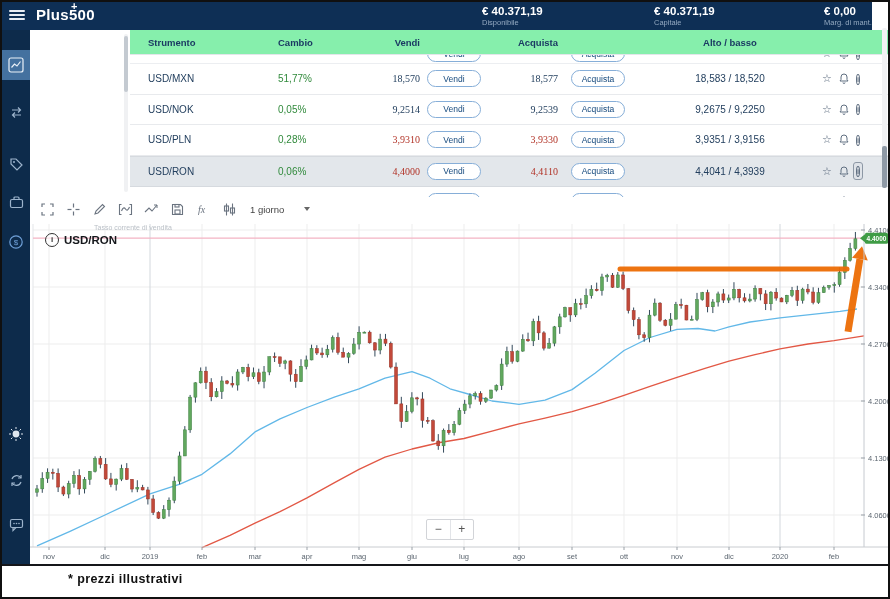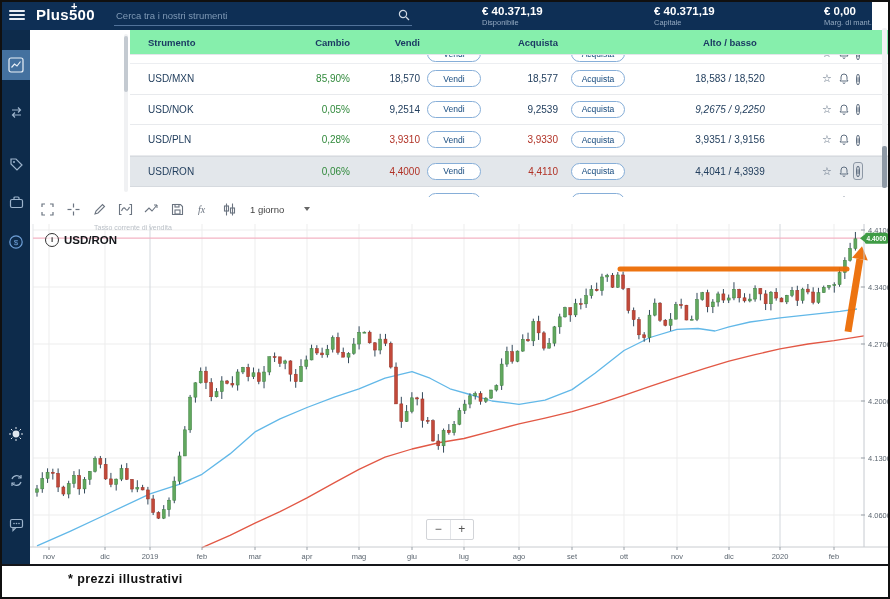--- a/index.html
+++ b/index.html
@@ -27,34 +27,34 @@
   .menu{position:absolute;left:28px;top:28px;width:100px;height:167px;background:#fff;overflow:hidden;border-right:1px solid #eef0f2;}
   .menu .sech{font-size:7.5px;color:#8a97a5;padding:7px 0 2px 10px;}
   .menu .mitem{font-size:9.8px;color:#223d5c;padding:5px 0 5px 10px;cursor:pointer;white-space:nowrap;}
   .menu-sb{position:absolute;left:122px;top:32px;width:4px;height:158px;background:#f0f1f3;border-radius:2px;}
   .menu-sb .th{position:absolute;left:0;top:2px;width:4px;height:56px;background:#c4cad1;border-radius:2px;}
   
   .table{position:absolute;left:128px;top:28px;right:0;height:167px;background:#86efac;overflow:hidden;}
   .thead{display:flex;height:24px;align-items:center;border-bottom:1px solid #e3e6ea;font-weight:bold;
          font-size:9.5px;color:#1b3a63;}
   .c-name{width:148px;box-sizing:border-box;padding-left:18px;}
-  .c-chg{width:72px;text-align:right;}
+  .c-chg{width:72px;text-align:left;}
   .c-sell{width:70px;text-align:right;}
   .c-sbtn{width:68px;display:flex;justify-content:center;}
   .c-buy{width:70px;text-align:right;}
   .c-bbtn{width:80px;display:flex;justify-content:center;}
   .c-hl{width:184px;text-align:center;}
   .c-ic{width:66px;display:flex;align-items:center;justify-content:flex-start;gap:7px;}
   .partial{height:8px;overflow:hidden;border-bottom:1px solid #eceef1;}
   .partial .inner{transform:translateY(-16px);}
   .trow{display:flex;height:29.5px;align-items:center;font-size:10px;color:#24405f;
         border-bottom:1px solid #e8eaed;cursor:pointer;background:#fff;}
   .trow.selected{background:#e3e7eb;border-top:1px solid #d6dadf;border-bottom:1px solid #d6dadf;}
   .trow .chg{color:#318a3c;}
-  .trow .pr{font-weight:normal;}
+  .trow .pr{font-weight:normal;font-family:Liberation Serif, serif;}
   .trow.redp .pr{color:#b13226;}
   .pill{font-size:8.5px;color:#15497d;background:#fff;border:1px solid #86aed8;border-radius:9px;
         padding:2.5px 0;width:52px;text-align:center;cursor:pointer;}
   .rowicons{color:#5f6e80;}
   .star{font-size:11px;line-height:1;cursor:pointer;}
   .bell{cursor:pointer;display:flex;}
   .info-c{width:11px;height:11px;border:1px solid #5f6e80;border-radius:50%;font-size:7.5px;line-height:11px;
           text-align:center;font-weight:bold;cursor:pointer;}
   .info-box{border:1px solid #8d98a5;border-radius:3px;padding:2px;background:#dfe3e8;margin-left:-3px;}
   .table-sb{position:absolute;right:1px;top:26px;width:5px;height:138px;background:#f1f2f4;border-radius:2px;}
@@ -86,27 +86,20 @@
   <div class="topbar">
     <div class="burger">
         <i></i>
         <i></i>
         <i></i>
       </div>
     <div class="logo">
       <span>Plus500</span>
       <span class="plus">+</span>
     </div>
-    <div class="search">
-      <input placeholder="Cerca tra i nostri strumenti" style="">
-      <svg width="12" height="12" viewBox="0 0 12 12">
-        <circle cx="5" cy="5" r="3.6" fill="none" stroke="#cfd8e3" stroke-width="1.2"></circle>
-        <line x1="8" y1="8" x2="11" y2="11" stroke="#cfd8e3" stroke-width="1.2"></line>
-      </svg>
-    </div>
     <div class="acct" style="left:480px">
       <div class="val">€ 40.371,19</div>
       <div class="lbl">Disponibile</div>
     </div>
     <div class="acct" style="left:652px">
       <div class="val">€ 40.371,19</div>
       <div class="lbl">Capitale</div>
     </div>
     <div class="acct" style="left:822px">
       <div class="val">€ 0,00</div>
@@ -215,21 +208,21 @@
                 </svg>
               </span>
               <span><span class="info-c">i</span></span>
             </div>
           </div>
         </div>
       </div>
     <div id="rows">
         <div class="trow">
           <div class="c-name">USD/MXN</div>
-          <div class="c-chg chg">85,90%</div>
+          <div class="c-chg chg">51,77%</div>
           <div class="c-sell pr">18,570</div>
           <div class="c-sbtn">
             <div class="pill">Vendi</div>
           </div>
           <div class="c-buy pr">18,577</div>
           <div class="c-bbtn">
             <div class="pill">Acquista</div>
           </div>
           <div class="c-hl" style="color: rgb(36, 64, 95);">18,583 / 18,520</div>
           <div class="c-ic rowicons">
@@ -247,21 +240,21 @@
           <div class="c-name">USD/NOK</div>
           <div class="c-chg chg">0,05%</div>
           <div class="c-sell pr">9,2514</div>
           <div class="c-sbtn">
             <div class="pill">Vendi</div>
           </div>
           <div class="c-buy pr">9,2539</div>
           <div class="c-bbtn">
             <div class="pill">Acquista</div>
           </div>
-          <div class="c-hl" style="color: rgb(36, 64, 95); font-style: italic;">9,2675 / 9,2250</div>
+          <div class="c-hl" style="color: rgb(36, 64, 95);">9,2675 / 9,2250</div>
           <div class="c-ic rowicons">
             <span class="star">☆</span>
             <span class="bell">
               <svg width="10" height="11" viewBox="0 0 10 11">
                 <path d="M5 1 a3 3 0 0 1 3 3 v2.5 l1 1.5 H1 l1-1.5 V4 a3 3 0 0 1 3-3 z" fill="none" stroke="#5f6e80" stroke-width="1"></path>
                 <path d="M4 9.5 a1 1 0 0 0 2 0" fill="none" stroke="#5f6e80" stroke-width="1"></path>
               </svg>
             </span>
             <span><span class="info-c">i</span></span>
           </div>

